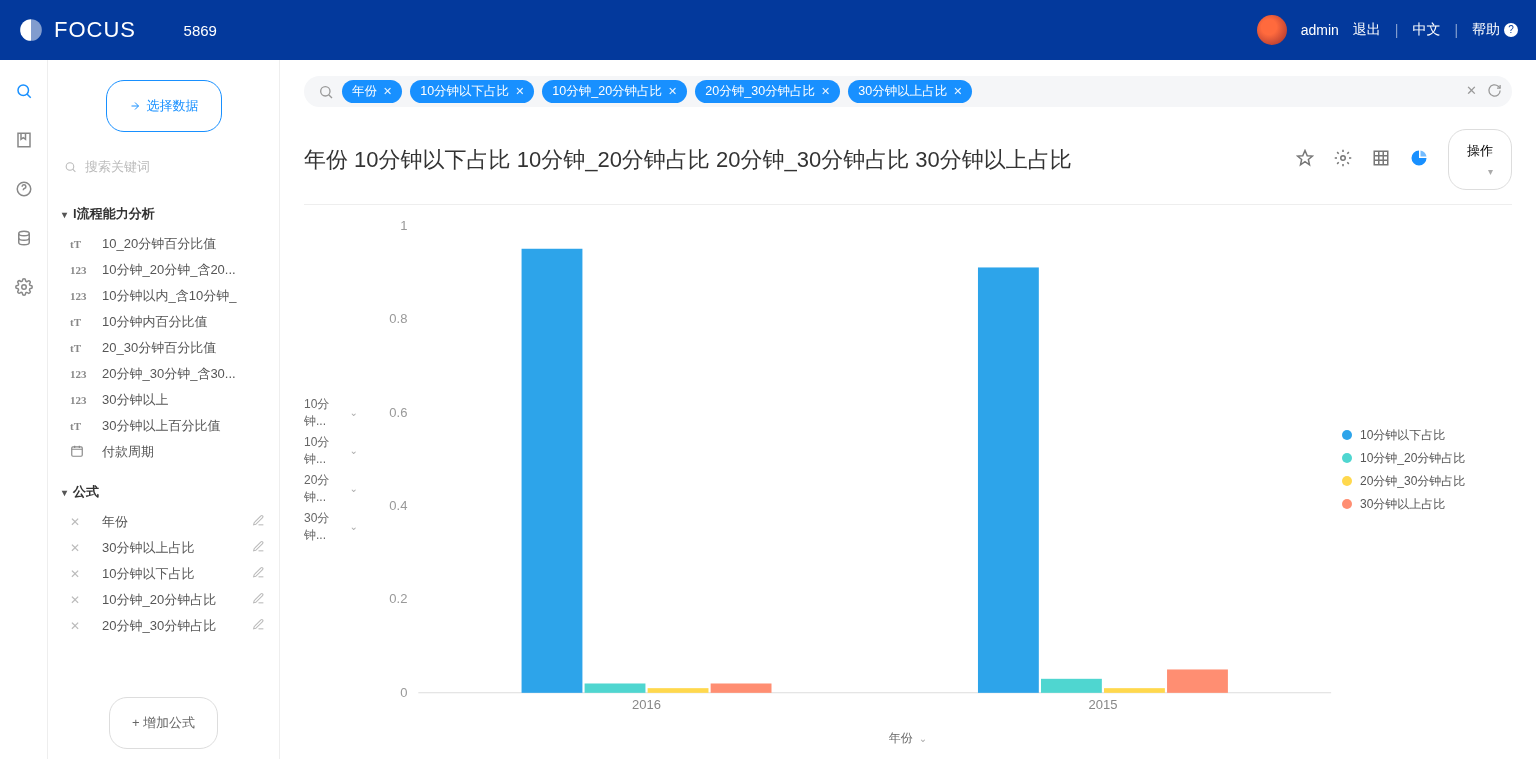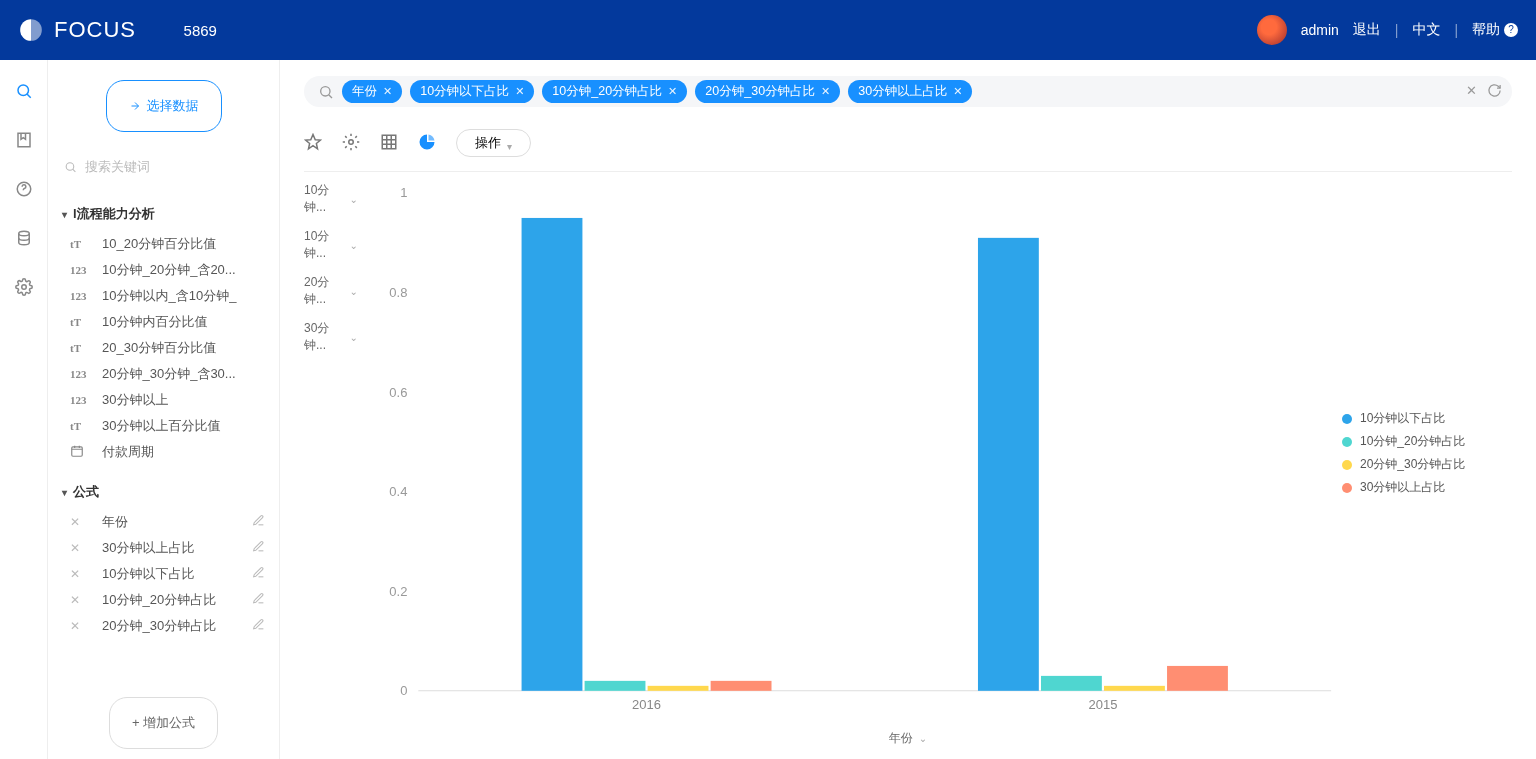--- a/index.html
+++ b/index.html
@@ -48,24 +48,24 @@
   .chip { background: #1890ff; color: #fff; border-radius: 14px; padding: 3px 10px; font-size: 12.5px; display: flex; align-items: center; gap: 6px; }
   .chip .x { cursor: pointer; font-size: 11px; opacity: .9; }
   .qbar .end { display: flex; gap: 10px; color: #999; }
   .qbar .end span { cursor: pointer; }
 
   .title-row { display: flex; align-items: center; padding: 22px 0 14px; border-bottom: 1px solid #eee; gap: 12px; }
   .title-row h2 { margin: 0; font-size: 22px; font-weight: 400; color: #333; flex: 1; }
   .tool-icons { display: flex; gap: 20px; align-items: center; color: #777; }
   .tool-icons .on { color: #1890ff; }
   .tool-icons svg { width: 18px; height: 18px; cursor: pointer; }
-  .ops-btn { border: 1px solid #ddd; background: #fff; border-radius: 18px; padding: 4px 18px; font-size: 13px; display: flex; align-items: flex-end; gap: 6px; cursor: pointer; margin-left: 8px; }
+  .ops-btn { border: 1px solid #ddd; background: #fff; border-radius: 18px; padding: 12px 18px; font-size: 13px; display: flex; align-items: flex-end; gap: 6px; cursor: pointer; margin-left: 8px; flex-direction: column; }
 
   .chart-wrap { flex: 1; display: flex; align-items: stretch; padding-top: 10px; min-height: 0; }
-  .ylabels { width: 60px; display: flex; flex-direction: column; gap: 12px; padding-right: 6px; }
+  .ylabels { width: 60px; display: flex; flex-direction: column; justify-content: center; gap: 4px; padding-right: 6px; }
   .ylabel-item { font-size: 12px; color: #666; display: flex; justify-content: flex-end; align-items: center; gap: 4px; cursor: pointer; }
   .ylabel-item .chev { font-size: 10px; color: #aaa; }
   .plot { flex: 1; position: relative; min-width: 0; }
   .legend { width: 170px; display: flex; flex-direction: column; justify-content: center; gap: 6px; font-size: 12px; color: #555; }
   .legend-item { display: flex; align-items: center; gap: 8px; }
   .sw { width: 10px; height: 10px; border-radius: 50%; }
 
   .xlabel-row { text-align: center; padding: 6px 0 12px; font-size: 12px; color: #666; display: flex; justify-content: center; align-items: center; gap: 6px; }
   .xlabel-row .chev { font-size: 10px; color: #aaa; }
 </style>
@@ -276,20 +276,21 @@
         <span>
           <svg width="15" height="15" viewBox="0 0 24 24" fill="none" stroke="currentColor" stroke-width="2">
                 <path d="M21 12a9 9 0 1 1-3-6.7L21 8"></path>
                 <path d="M21 3v5h-5"></path>
               </svg>
         </span>
       </div>
     </div>
 
     <div class="title-row">
+      <h2>年份 10分钟以下占比 10分钟_20分钟占比 20分钟_30分钟占比 30分钟以上占比</h2>
       <div class="tool-icons">
         <span><svg viewBox="0 0 24 24" fill="none" stroke="currentColor" stroke-width="2">
                 <path d="M12 2l3 7 7 .5-5.5 4.5L18 21l-6-4-6 4 1.5-7L2 9.5 9 9z"></path>
               </svg></span>
         <span><svg viewBox="0 0 24 24" fill="none" stroke="currentColor" stroke-width="2">
                 <circle cx="12" cy="12" r="3"></circle>
                 <path d="M12 1v3M12 20v3M4.2 4.2l2.1 2.1M17.7 17.7l2.1 2.1M1 12h3M20 12h3M4.2 19.8l2.1-2.1M17.7 6.3l2.1-2.1"></path>
               </svg></span>
         <span><svg viewBox="0 0 24 24" fill="none" stroke="currentColor" stroke-width="2">
                 <rect x="3" y="3" width="18" height="18"></rect>

